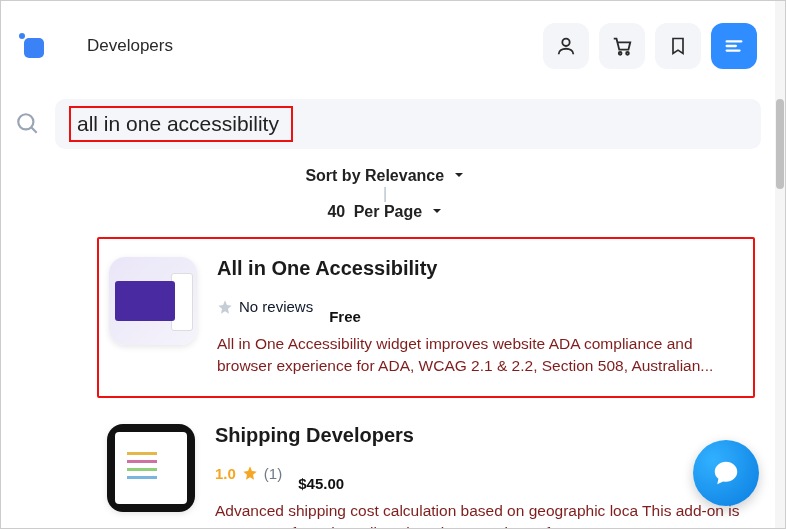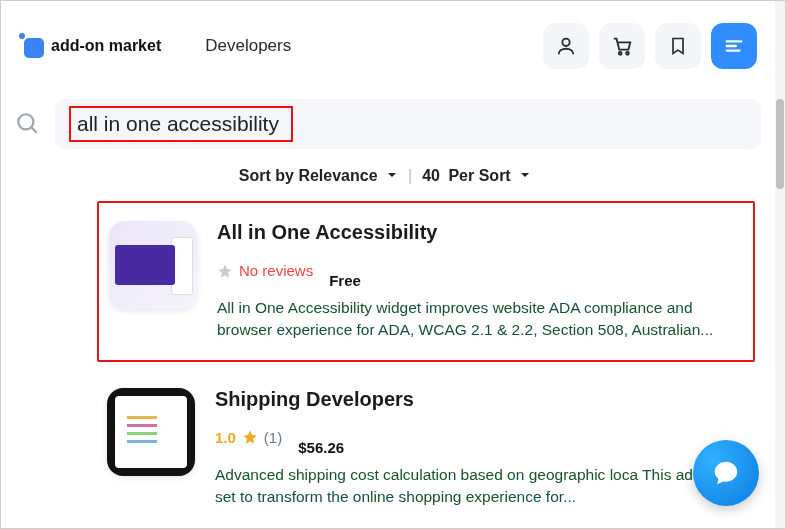--- a/index.html
+++ b/index.html
@@ -114,28 +114,28 @@
   }
   .search-val-wrap {
     border: 2px solid #e11;
     display: inline-block;
     line-height: 1.2;
   }
 
   
   .sort-row {
     display: flex;
-    justify-content: center;
+    justify-content: flex-start;
     align-items: center;
     padding: 4px 40px 6px 24px;
-    gap: 10px;
     color: #222;
     font-weight: 700;
     font-size: 16px;
     margin-top: -6px;
+    flex-direction: column;
   }
   .sort-row .sep { color: #b6c0cc; font-weight: 400; }
   .chev { width: 12px; height: 12px; display:inline-block; margin-left:4px; }
 
   
   .results {
     padding: 10px 30px 0 96px;
   }
   .result {
     display: flex;
@@ -202,26 +202,26 @@
     margin-bottom: 8px;
   }
   .meta {
     display:flex; align-items:center;
     font-size: 15px;
     margin-bottom: 8px;
     gap: 6px;
   }
   .star { color:#c7cdd6; }
   .star.gold { color:#f5a623; }
-  .noreview { color:#ef4444; }
+  .noreview { color:#0f172a; }
   .price { color:#111; font-weight:700; margin-left:10px;margin-top:20px; }
   .rating { color:#f5a623; font-weight:700;text-align:right; }
   .count { color:#6e7a8a; }
   .desc {
-    color:#14532d;
+    color:#7f1d1d;
     font-size: 15.5px;
     line-height: 1.45;
   }
 
   
   .chat {
     position:absolute;
     right: 26px;
     bottom: 22px;
     width: 66px; height: 66px;
@@ -237,21 +237,20 @@
 <div class="scrollbar">
   <div class="scrollbar-thumb"></div>
 </div>
 
 <div class="header">
   <div class="brand">
     <div class="brand-icon">
       <div class="dot"></div>
         <div class="sq"></div>
     </div>
-    <span class="brand-text">add-on market</span>
   </div>
   <a class="developers">Developers</a>
   <div class="header-icons">
     <div class="hicon">
       <svg width="22" height="22" viewBox="0 0 24 24" fill="none" stroke="#2a2a2a" stroke-width="2">
           <circle cx="12" cy="8" r="4"></circle>
           <path d="M4 21c0-4 4-6 8-6s8 2 8 6"></path>
         </svg>
     </div>
     <div class="hicon">
@@ -295,21 +294,21 @@
     <span>Sort by Relevance</span>
     <span class="chev">
       <svg width="12" height="12" viewBox="0 0 12 12">
           <path d="M2 4l4 4 4-4" fill="#222"></path>
         </svg>
     </span>
   </span>
   <span class="sep">|</span>
   <span>
     <span>40</span>
-    <span style="margin-left:4px">Per Sort</span>
+    <span style="margin-left:4px">Per Page</span>
     <span class="chev">
       <svg width="12" height="12" viewBox="0 0 12 12">
           <path d="M2 4l4 4 4-4" fill="#222"></path>
         </svg>
     </span>
   </span>
 </div>
 
 <div class="results">
 
@@ -337,21 +336,21 @@
     <div class="info">
       <div class="title">Shipping Developers</div>
       <div class="meta">
         <span class="rating">1.0</span>
         <span class="star gold">
           <svg width="16" height="16" viewBox="0 0 24 24" fill="#f5a623">
               <path d="M12 2l2.9 6.9L22 10l-5.5 4.8L18 22l-6-3.6L6 22l1.5-7.2L2 10l7.1-1.1L12 2z"></path>
             </svg>
         </span>
         <span class="count">(1)</span>
-        <span class="price">$56.26</span>
+        <span class="price">$45.00</span>
       </div>
       <div class="desc">Advanced shipping cost calculation based on geographic loca       This add-on is set to transform the online shopping experience for...</div>
     </div>
   </div>
 
 </div>
 
 <div class="chat">
   <svg width="30" height="30" viewBox="0 0 24 24" fill="#fff">
       <path d="M12 3C7 3 3 6.6 3 11c0 2.2 1.1 4.2 2.9 5.6L5 21l4.7-2.2c.7.1 1.5.2 2.3.2 5 0 9-3.6 9-8s-4-8-9-8z"></path>

